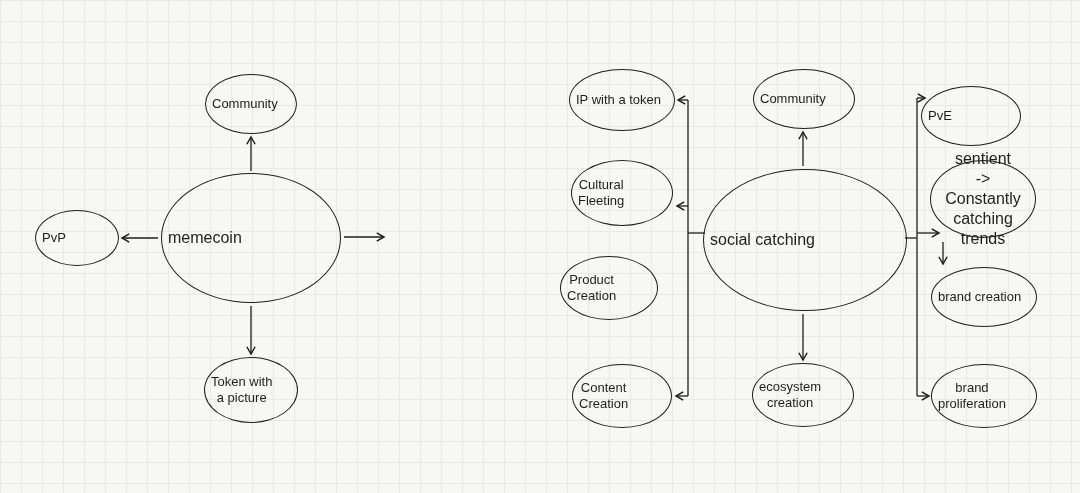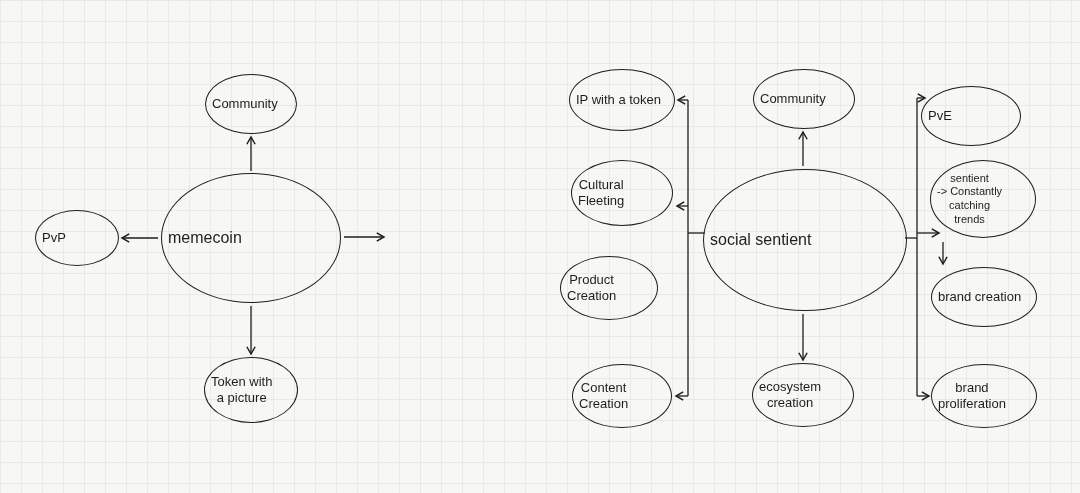--- a/index.html
+++ b/index.html
@@ -92,21 +92,21 @@
     <span class="label">PvP</span>
   </div>
 
 
   <div class="node" style="left:204px;top:357px;width:94px;height:66px">
     <span class="label">Token with
 a picture</span>
   </div>
 
   <div class="node big" style="left:703px;top:169px;width:204px;height:142px">
-    <span class="label">social sentient</span>
+    <span class="label">social catching</span>
   </div>
 
   <div class="node" style="left:753px;top:69px;width:102px;height:60px">
     <span class="label">Community</span>
   </div>
 
   <div class="node" style="left:752px;top:363px;width:102px;height:64px">
     <span class="label">ecosystem
 creation</span>
   </div>
@@ -128,21 +128,21 @@
   <div class="node" style="left:572px;top:364px;width:100px;height:64px">
     <span class="label">Content
 Creation</span>
   </div>
 
   <div class="node" style="left:921px;top:86px;width:100px;height:60px">
     <span class="label">PvE</span>
   </div>
 
   <div class="node" style="left:930px;top:160px;width:106px;height:78px">
-    <span class="label" style="font-size:11px">sentient
+    <span class="label" style="font-size:16px">sentient
 -&gt; Constantly
 catching
 trends</span>
   </div>
 
   <div class="node" style="left:931px;top:364px;width:106px;height:64px">
     <span class="label">brand
 proliferation</span>
   </div>
 

